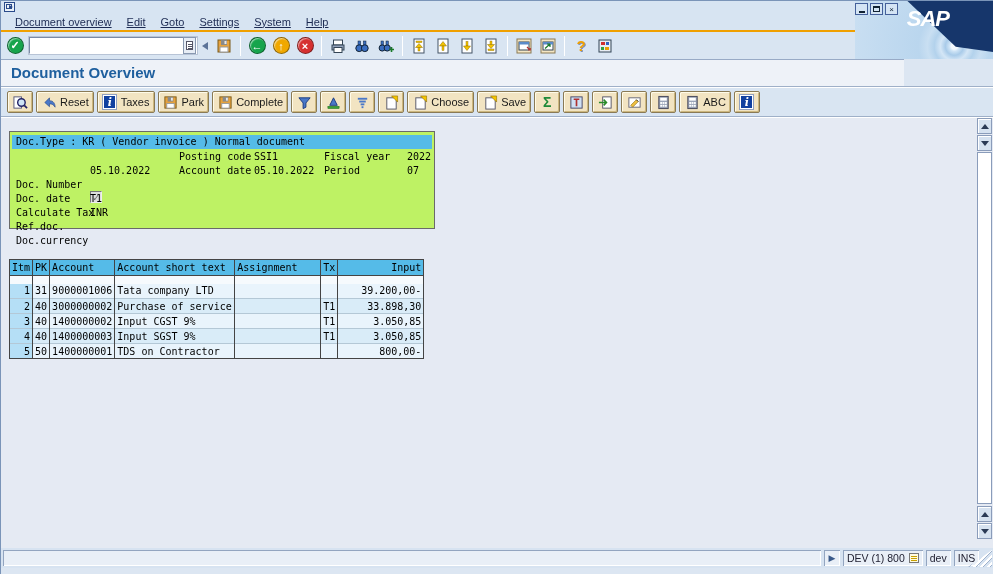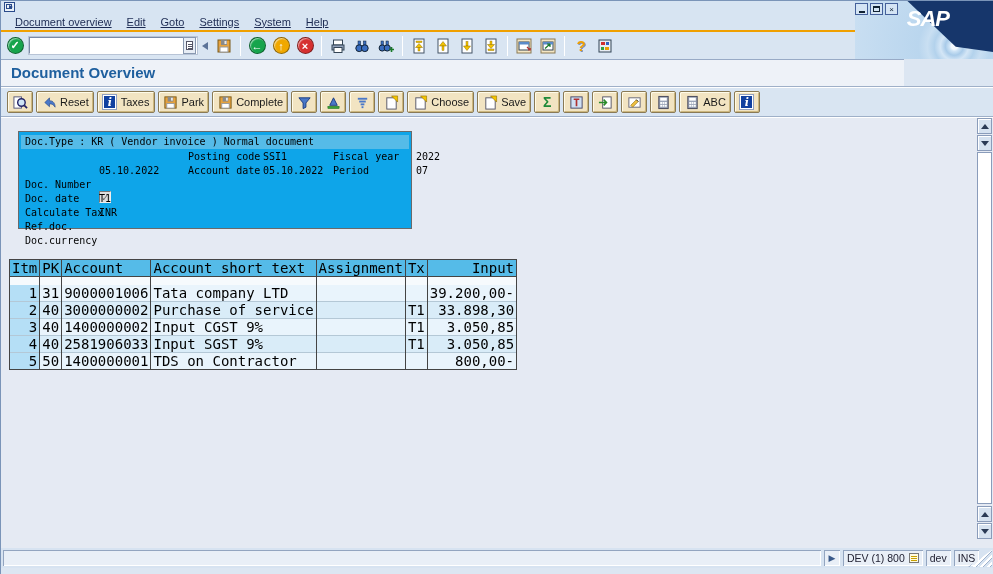--- a/index.html
+++ b/index.html
@@ -37,30 +37,30 @@
   #apptoolbar { position:absolute; left:0; top:87px; width:993px; height:28px; background:#d9e5f2; display:flex; align-items:center; padding-left:6px; gap:3px; }
   .app-btn { height:22px; background:#f2e4c2; border:1px solid #8a7a55; box-shadow:inset 1px 1px 0 #fffbe8, inset -1px -1px 0 #cdb87e; border-radius:2px; display:flex; align-items:center; gap:3px; padding:0 4px; cursor:default; }
   .app-btn .app-label { font-size:11px; color:#1a1a1a; white-space:nowrap; }
   .app-icon { display:flex; align-items:center; justify-content:center; width:16px; height:16px; }
   .sigma { color:#1f8a3a; font-weight:bold; font-size:14px; }
   .info-i { display:inline-block; width:13px; height:14px; background:#1040a0; color:#fff; font-family:"DejaVu Serif", serif; font-style:italic; font-weight:bold; font-size:11px; text-align:center; line-height:14px; border:1px solid #fff; outline:1px solid #90a0c0; }
 
   
   #content { position:absolute; left:0; top:117px; width:977px; height:430px; background:#e5eaf3; }
 
-  #doc-header-box { position:absolute; left:17px; top:13px; width:394px; height:98px; background:#0ea5e9; border:1px solid #6a6a6a; font-family:"DejaVu Sans Mono", monospace; font-size:10px; color:#000; }
+  #doc-header-box { position:absolute; left:8px; top:13px; width:426px; height:98px; background:#bef264; border:1px solid #6a6a6a; font-family:"DejaVu Sans Mono", monospace; font-size:10px; color:#000; }
   #type-line { position:absolute; left:2px; top:3px; right:2px; height:14px; background:#55bbe8; line-height:14px; padding-left:4px; white-space:pre; }
   .hf { position:absolute; white-space:pre; line-height:13px; }
   .r1 { top:18px; } .r2 { top:32px; } .r3 { top:46px; } .r4 { top:60px; } .r5 { top:74px; }
   .c1l { left:6px;margin-top:28px; } .c1v { left:80px; } .c2l { left:169px; } .c2v { left:244px; } .c3l { left:314px; } .c3v { left:397px; }
   #calc-tax-box { position:absolute; left:80px; top:59px; width:12px; height:12px; background:#dedede; border:1px solid; border-color:#777 #eee #eee #777; text-align:center; }
   #calc-tax-box.checked:after { content:"✓"; color:#6a6a6a; font-size:10px; line-height:11px; }
 
   
-  #items-table { position:absolute; left:8px; top:141px; border-collapse:collapse; font-family:"DejaVu Sans Mono", monospace; font-size:14px; color:#000; background:#fbfdff; border:1px solid #444; }
+  #items-table { position:absolute; left:8px; top:141px; border-collapse:collapse; font-family:"DejaVu Sans Mono", monospace; font-size:10px; color:#000; background:#fbfdff; border:1px solid #444; }
   #items-table th, #items-table td { border-left:1px solid #444; border-right:1px solid #444; padding:0 2px; height:15px; white-space:pre; overflow:hidden; }
   #items-table thead th { background:#55bbe8; font-weight:normal; text-align:left; border-bottom:1px solid #444; height:16px; }
   #items-table thead th.num { text-align:right; }
   #items-table tr.gap-row td { height:8px; background:#f6fafd; }
   #items-table td.itm { background:#b5dff6; text-align:right; }
   #items-table tr.odd td:not(.itm) { background:#e9f4fc; }
   #items-table tr.even td:not(.itm) { background:#d9ecf8; }
   #items-table tbody.data tr + tr td { border-top:1px solid #b4c8d6; }
   #items-table td.num { text-align:right; }
 
@@ -484,21 +484,21 @@
             <td class="">40</td>
             <td class="">1400000002</td>
             <td class="">Input CGST 9%</td>
             <td class=""></td>
             <td class="">T1</td>
             <td class="num">3.050,85</td>
           </tr>
           <tr class="even">
             <td class="itm num">4</td>
             <td class="">40</td>
-            <td class="">2581906033</td>
+            <td class="">1400000003</td>
             <td class="">Input SGST 9%</td>
             <td class=""></td>
             <td class="">T1</td>
             <td class="num">3.050,85</td>
           </tr>
           <tr class="odd">
             <td class="itm num">5</td>
             <td class="">50</td>
             <td class="">1400000001</td>
             <td class="">TDS on Contractor</td>

